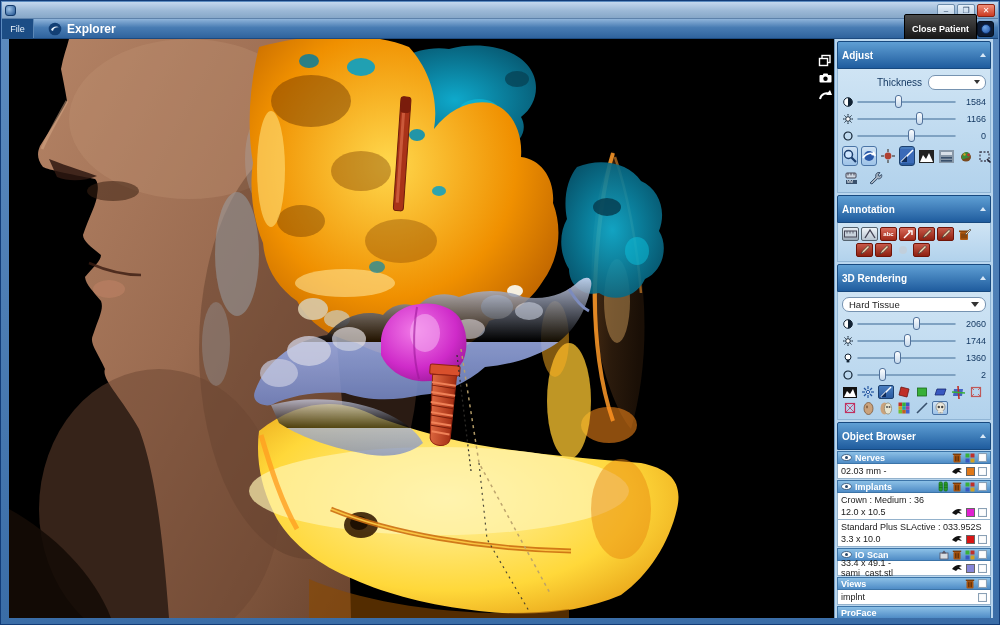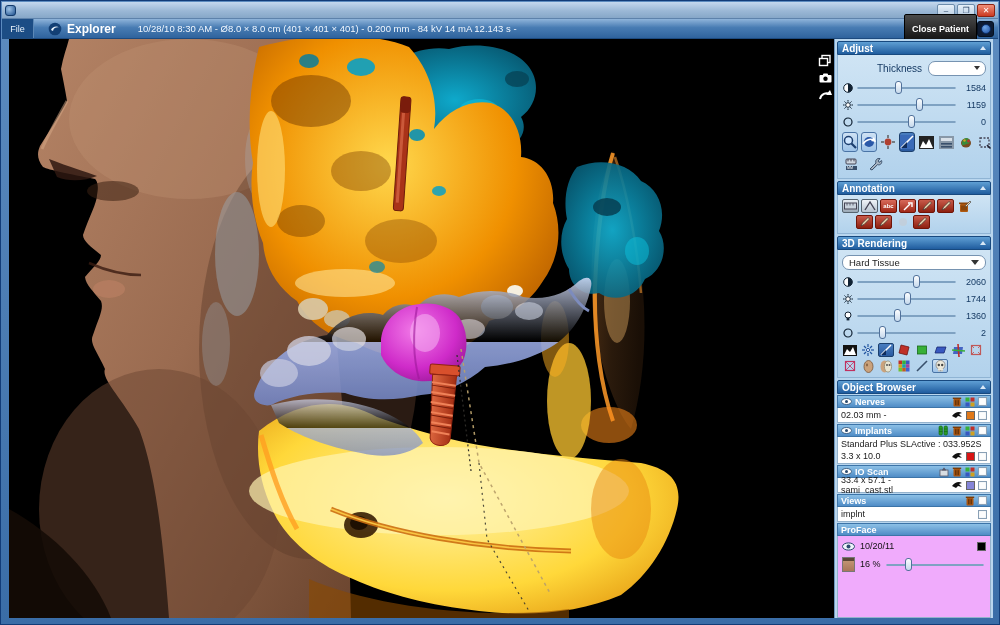--- a/index.html
+++ b/index.html
@@ -37,21 +37,21 @@
   .help-btn .q { width:10px; height:10px; border-radius:50%; background:radial-gradient(circle at 35% 30%,#6fa6e8,#1d4fa0); border:1px solid #0c2e66; }
 
   
   .viewport { position:absolute; left:8px; top:38px; width:825px; height:579px; background:#000; overflow:hidden; }
   .vp-icons { position:absolute; right:2px; top:16px; display:flex; flex-direction:column; gap:7px; z-index:5; }
   .vp-icons svg { display:block; }
 
   
   .sidebar { position:absolute; left:833px; top:38px; width:159px; height:579px; background:#b9d6ee;
     border-left:1px solid #6f97bd; padding:2px 2px 0 2px; display:flex; flex-direction:column; overflow:hidden; }
-  .phdr { height:14px; background:linear-gradient(180deg,#5f9fd4,#1f5c9e); border:1px solid #17497f; border-radius:2px 2px 0 0;
+  .phdr { height:28px; background:linear-gradient(180deg,#5f9fd4,#1f5c9e); border:1px solid #17497f; border-radius:2px 2px 0 0;
     color:#fff; font-size:10px; font-weight:bold; display:flex; align-items:center; padding:0 4px; flex:0 0 auto; }
   .phdr .chev { margin-left:auto; width:0; height:0; border-left:3px solid transparent; border-right:3px solid transparent; border-bottom:4px solid #d8e8f6; }
   .pbody { background:linear-gradient(180deg,#cfe4f4,#b2d2ec); border:1px solid #8fb4d4; border-top:none; padding:2px 4px; flex:0 0 auto; }
 
   .thick-row { display:flex; align-items:center; justify-content:flex-end; gap:6px; height:22px; }
   .thick-label { font-size:10px; color:#163a63; }
   .mini-select { width:58px; height:15px; background:#fff; border:1px solid #7693b1; border-radius:7px; display:flex; align-items:center; padding:0 5px; font-size:9px; color:#333; }
   .mini-select .caret { margin-left:auto; width:0; height:0; border-left:3px solid transparent; border-right:3px solid transparent; border-top:4px solid #333; }
   .wide-select { width:100%; height:15px; background:#fff; border:1px solid #7693b1; border-radius:7px; display:flex; align-items:center; padding:0 6px; font-size:9.5px; color:#222; margin:3px 0; }
   .wide-select .caret { margin-left:auto; width:0; height:0; border-left:4px solid transparent; border-right:4px solid transparent; border-top:5px solid #333; }
@@ -102,21 +102,20 @@
 
   <div class="toolbar">
     <div class="file-menu">File</div>
     <div class="explorer">
       <svg width="14" height="14" viewBox="0 0 14 14">
         <circle cx="7" cy="7" r="6.3" fill="#123f74"></circle>
         <path d="M3,8 C4,4.5 9,3.5 11,5.5 C9,5 5.5,5.5 5,9 Z" fill="#e8f2fb"></path>
       </svg>
       <span class="explorer-label">Explorer</span>
     </div>
-    <div class="scan-info">10/28/10 8:30 AM - Ø8.0 × 8.0 cm (401 × 401 × 401) - 0.200 mm - 84 kV 14 mA 12.143 s -</div>
     <div class="close-patient">Close Patient</div>
     <div class="help-btn">
         <div class="q"></div>
       </div>
   </div>
 
   <div class="viewport">
     <svg width="825" height="579" viewBox="0 0 825 579" preserveAspectRatio="none">
       <defs>
         <linearGradient id="gSkin" x1="0" y1="0" x2="1" y2="1">
@@ -363,21 +362,21 @@
                 <path d="M7.3,7.3 l1.2,1.2"></path>
                 <path d="M8.5,1.5 l-1.2,1.2"></path>
                 <path d="M2.7,7.3 l-1.2,1.2"></path>
               </g>
             </svg>
           </span>
         <div class="track-wrap">
             <div class="track"></div>
             <div class="thumb" style="left:60%"></div>
           </div>
-        <span class="sval">1159</span>
+        <span class="sval">1166</span>
       </div>
       <div class="slider-row">
         <span class="sic">
             <svg width="10" height="10" viewBox="0 0 10 10">
               <circle cx="5" cy="5" r="4" fill="none" stroke="#123" stroke-width="1.2"></circle>
             </svg>
           </span>
         <div class="track-wrap">
             <div class="track"></div>
             <div class="thumb" style="left:52%"></div>
@@ -793,20 +792,35 @@
             <rect x="0.5" y="0.5" width="4" height="4" fill="#38b038"></rect>
             <rect x="5.5" y="0.5" width="4" height="4" fill="#c03028"></rect>
             <rect x="0.5" y="5.5" width="4" height="4" fill="#3858c0"></rect>
             <rect x="5.5" y="5.5" width="4" height="4" fill="#d0a020"></rect>
           </svg>
         <span class="cbx"></span>
       </span>
     </div>
     <div class="orow">
       <div class="line">
+          <span>Crown : Medium : 36</span>
+        </div>
+      <div class="line">
+        <span>12.0 x 10.5</span>
+        <span class="right">
+          <svg width="11" height="8" viewBox="0 0 11 8">
+              <path d="M0,5 C3,1 7,0 10,2 L7,3 L10,6 L6,5 L4,7 Z" fill="#111"></path>
+            </svg>
+          <span class="chip" style="background:#e020d0"></span>
+          <span class="cbx"></span>
+        </span>
+      </div>
+    </div>
+    <div class="orow">
+      <div class="line">
           <span>Standard Plus SLActive : 033.952S</span>
         </div>
       <div class="line">
         <span>3.3 x 10.0</span>
         <span class="right">
           <svg width="11" height="8" viewBox="0 0 11 8">
               <path d="M0,5 C3,1 7,0 10,2 L7,3 L10,6 L6,5 L4,7 Z" fill="#111"></path>
             </svg>
           <span class="chip" style="background:#d81414"></span>
           <span class="cbx"></span>
@@ -838,21 +852,21 @@
             <rect x="0.5" y="0.5" width="4" height="4" fill="#38b038"></rect>
             <rect x="5.5" y="0.5" width="4" height="4" fill="#c03028"></rect>
             <rect x="0.5" y="5.5" width="4" height="4" fill="#3858c0"></rect>
             <rect x="5.5" y="5.5" width="4" height="4" fill="#d0a020"></rect>
           </svg>
         <span class="cbx"></span>
       </span>
     </div>
     <div class="orow">
       <div class="line">
-        <span>33.4 x 57.1 - sami_cast.stl</span>
+        <span>33.4 x 49.1 - sami_cast.stl</span>
         <span class="right">
           <svg width="11" height="8" viewBox="0 0 11 8">
               <path d="M0,5 C3,1 7,0 10,2 L7,3 L10,6 L6,5 L4,7 Z" fill="#111"></path>
             </svg>
           <span class="chip" style="background:#8585d8"></span>
           <span class="cbx"></span>
         </span>
       </div>
     </div>
 

